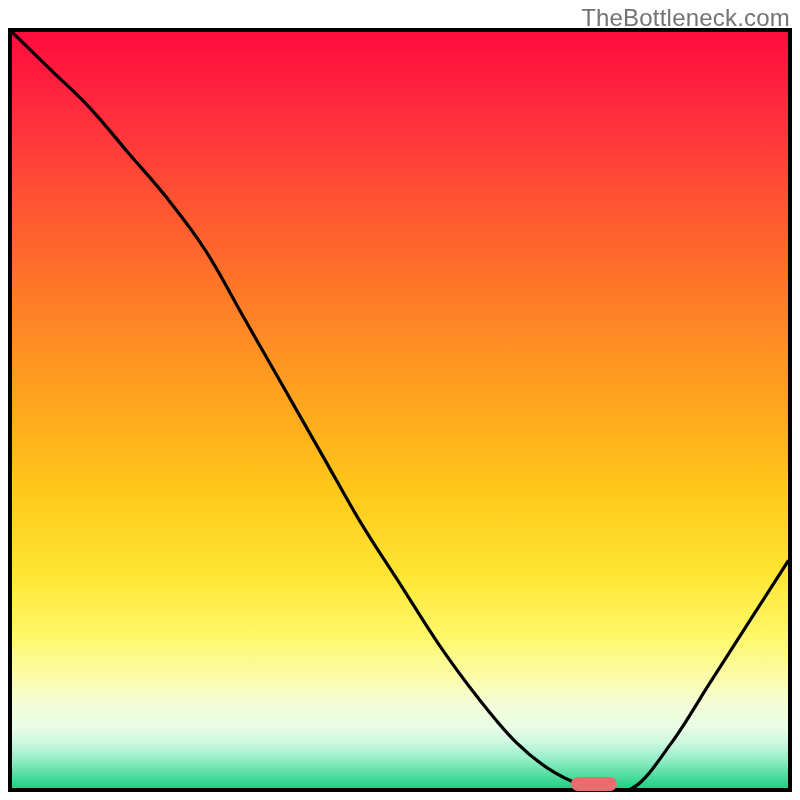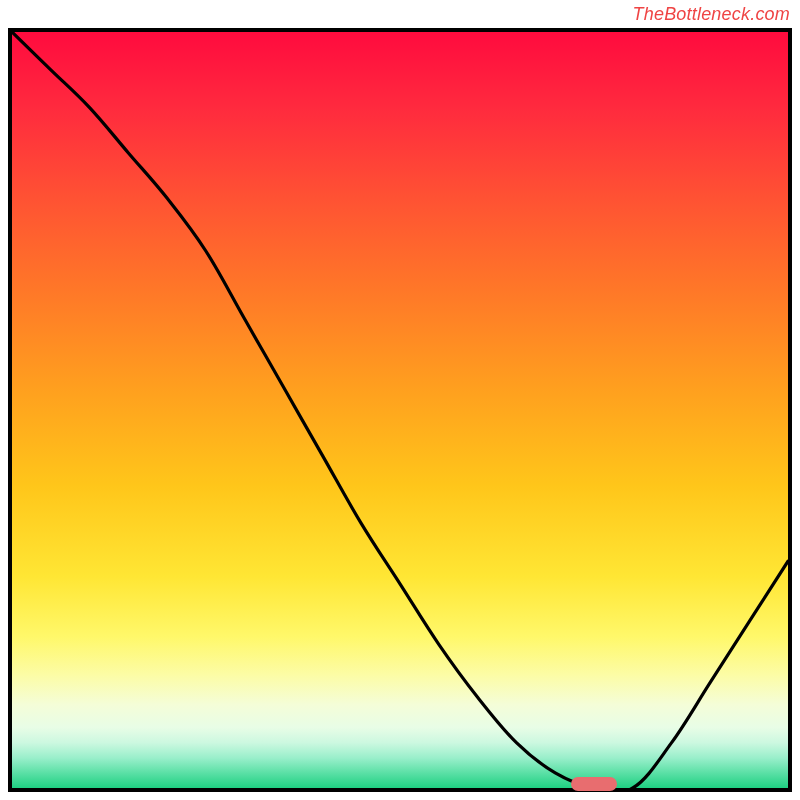--- a/index.html
+++ b/index.html
@@ -8,26 +8,25 @@
     width: 800px;
     height: 800px;
     background: #ffffff;
     font-family: Arial, Helvetica, sans-serif;
     overflow: hidden;
   }
   .watermark {
     position: absolute;
     top: 4px;
     right: 10px;
-    font-size: 18px;
+    font-size: 24px;
     font-weight: 500;
-    color: #ef4444;
+    color: #737373;
     letter-spacing: 0.2px;
     z-index: 10;
-    font-style: italic;
   }
   .frame {
     position: absolute;
     left: 8px;
     top: 28px;
     width: 784px;
     height: 764px;
     border: 4px solid #000;
     box-sizing: border-box;
   }

